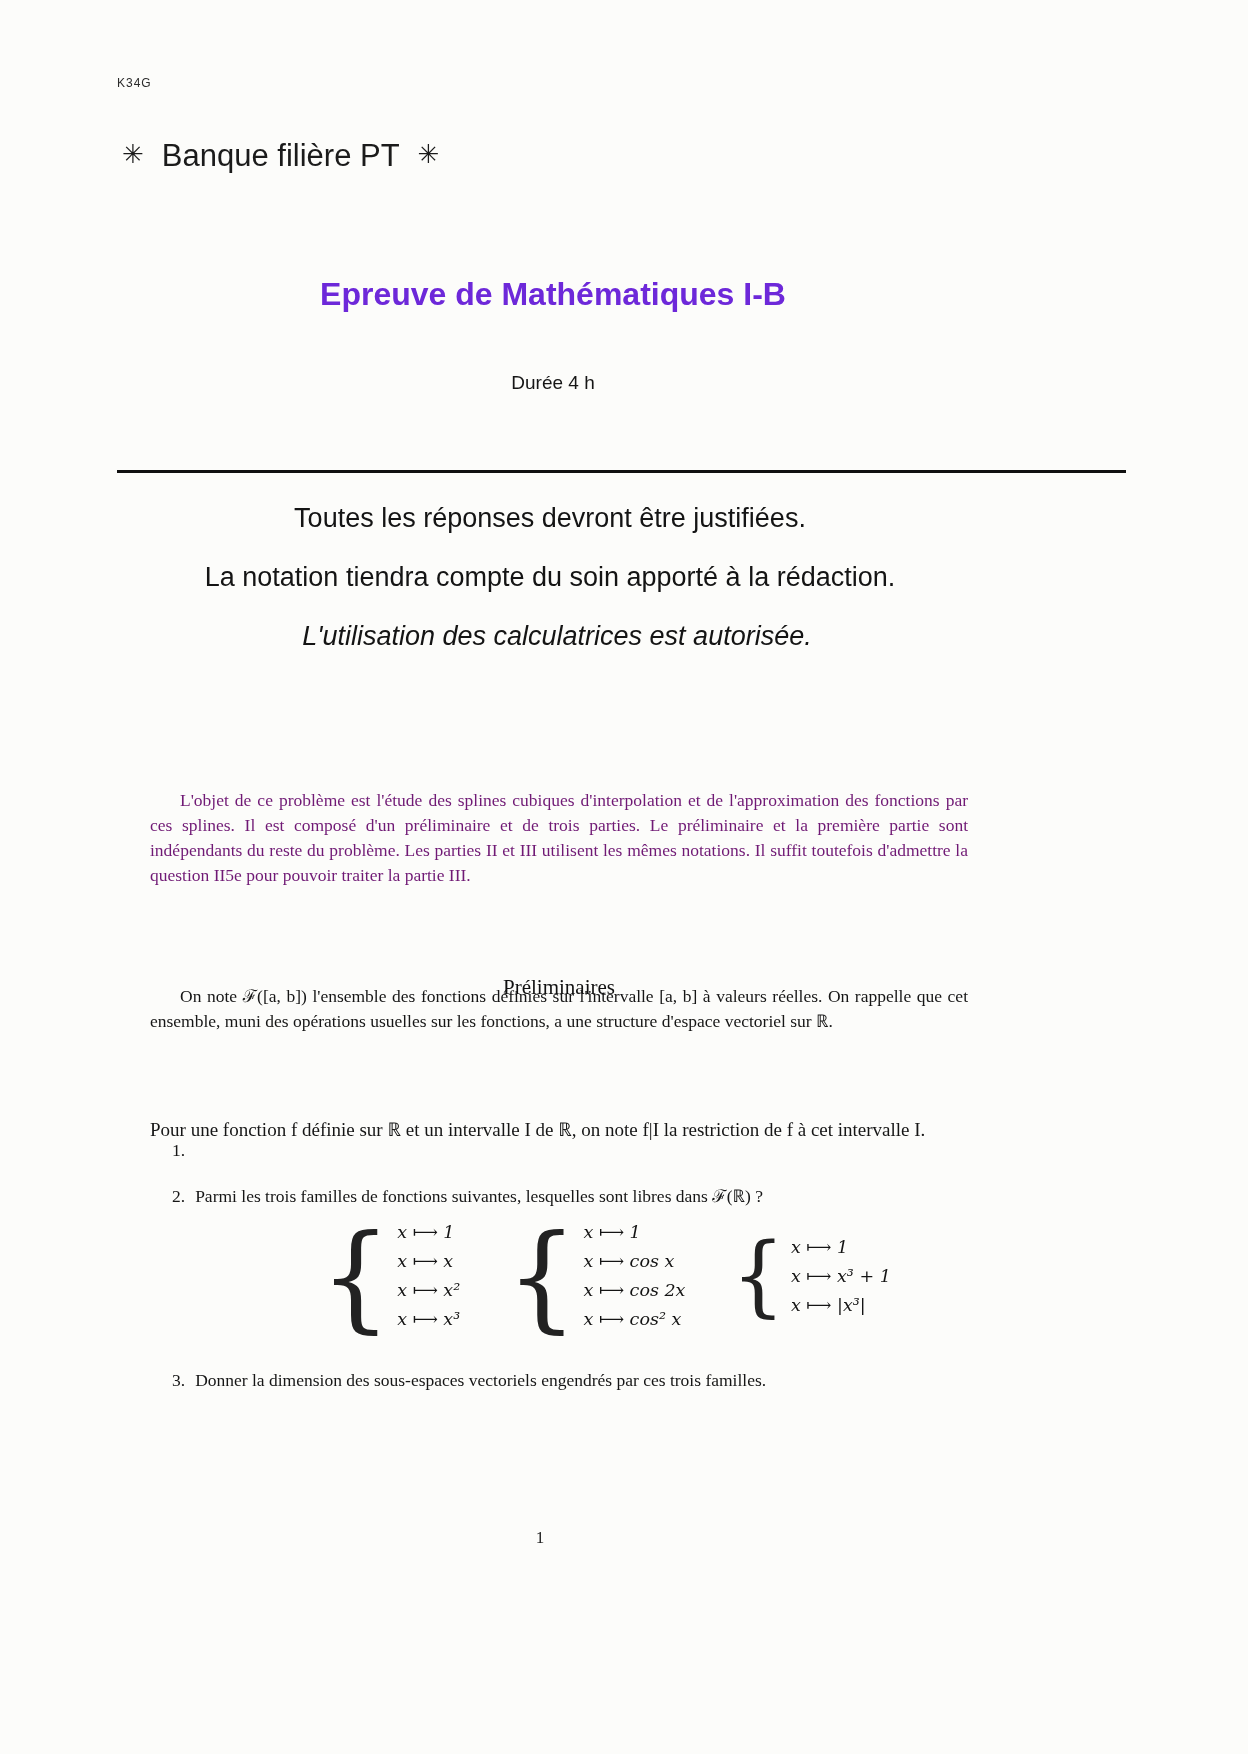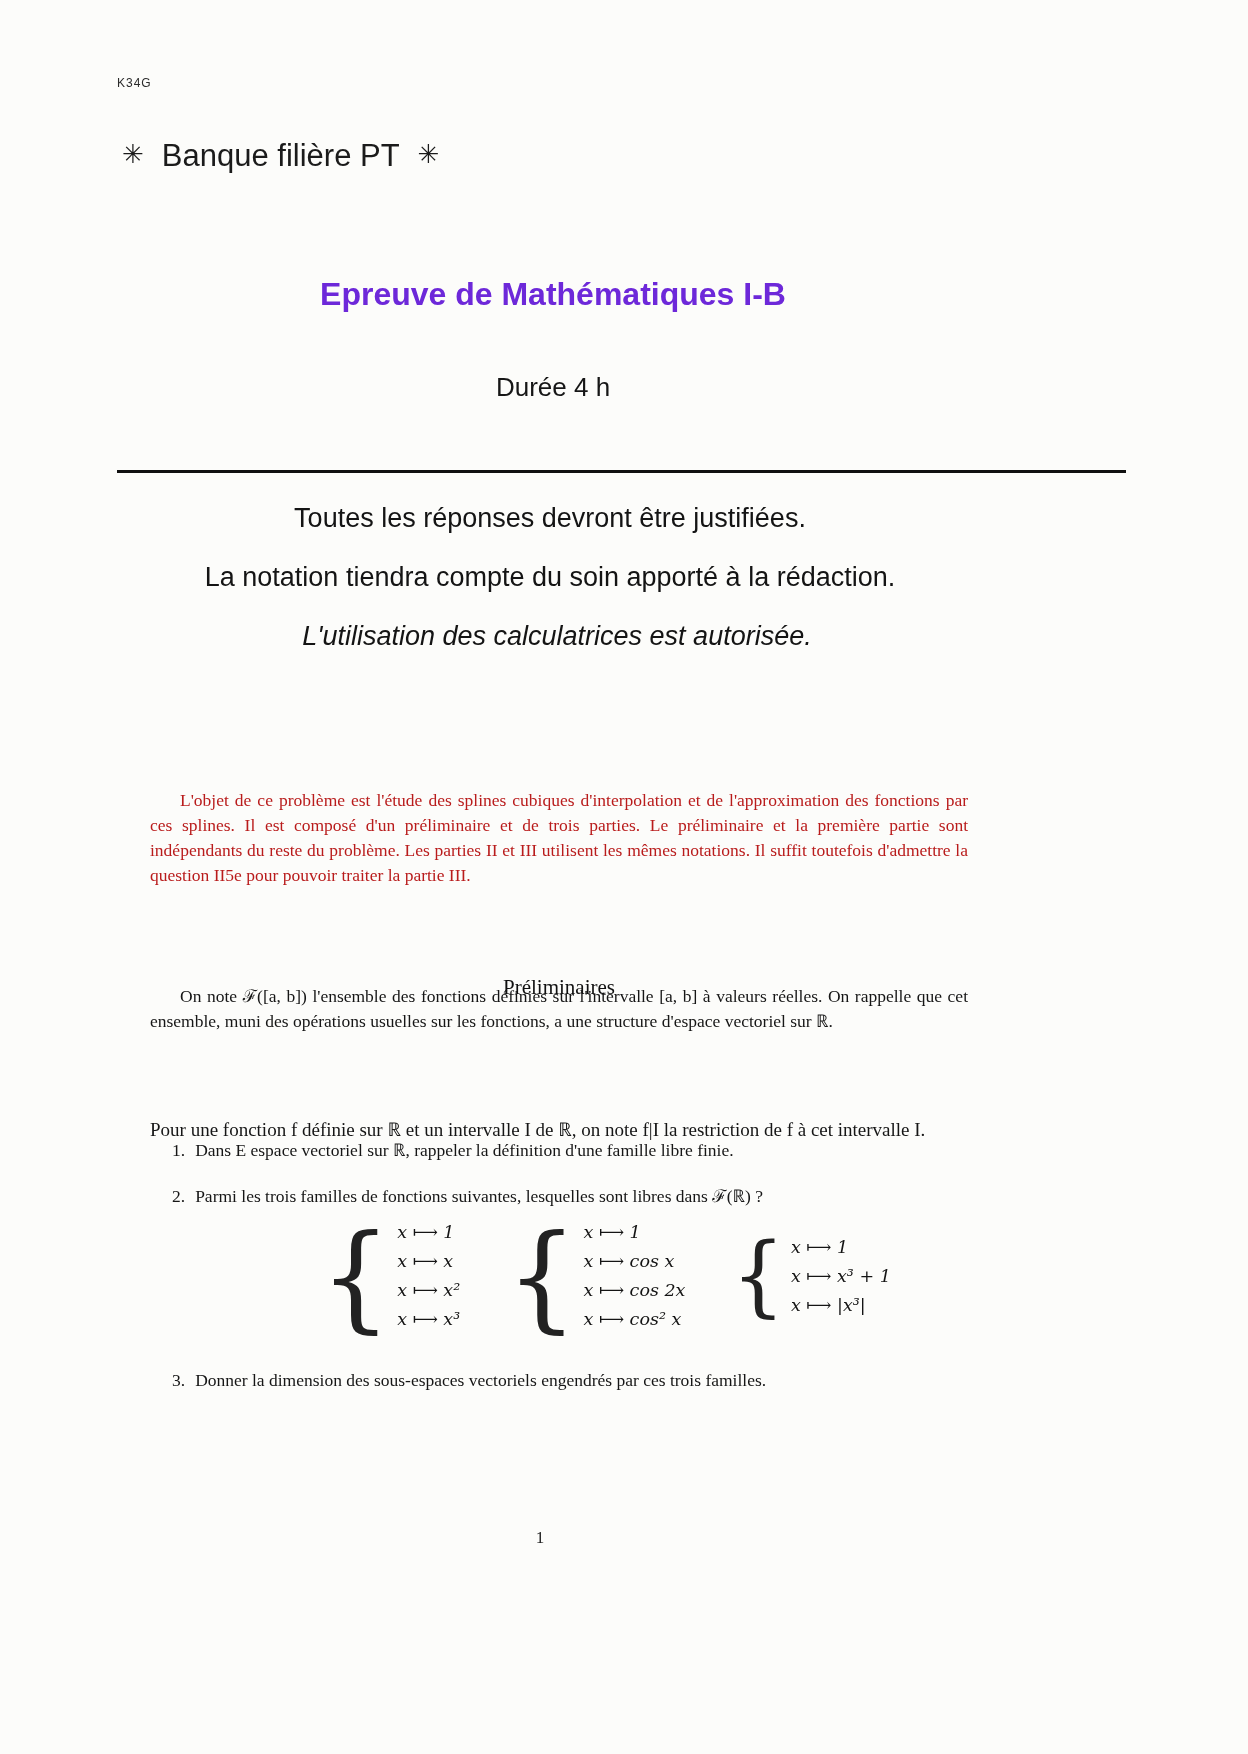--- a/index.html
+++ b/index.html
@@ -30,41 +30,41 @@
   .main-title {
     position:absolute; top:276px; left:130px; width:846px;
     text-align:center;
     font-family:"Liberation Sans", sans-serif;
     font-weight:bold; font-size:32px; color:#6d28d9;
   }
   .duration {
     position:absolute; top:372px; left:130px; width:846px;
     text-align:center;
     font-family:"Liberation Sans", sans-serif;
-    font-size:26px; color:#161616;
+    font-size:19px; color:#161616;
   }
 
   .rule {
     position:absolute; top:470px; left:117px;
     width:1009px; height:3px; background:#101010;
   }
 
   .notice { 
     position:absolute; left:110px; width:880px;
     font-family:"Liberation Sans", sans-serif;
     font-size:27px; color:#141414;
   }
   .notice-1 { top:503px; text-align:center; }
   .notice-2 { top:562px; text-align:center; width:900px; left:100px;}
   .notice-3 { top:621px; text-align:center; left:117px;font-style:italic; }
 
   .intro {
     position:absolute; top:788px; left:150px; width:818px;
     font-size:17.5px; line-height:1.43; text-align:justify;
-    text-indent:30px; color:#b91c1c;
+    text-indent:30px; color:#701a75;
   }
 
   .section-heading {
     position:absolute; top:975px; left:150px; width:818px;
     text-align:center; font-size:21px; color:#101010;
   }
 
   .pre-para-1 {
     position:absolute; top:984px; left:150px; width:818px;
     font-size:17.5px; line-height:1.43; text-align:justify;
@@ -135,21 +135,20 @@
 
   <div class="intro">L'objet de ce problème est l'étude des splines cubiques d'interpolation et de l'approximation des fonctions par ces splines. Il est composé d'un préliminaire et de trois parties. Le préliminaire et la première partie sont indépendants du reste du problème. Les parties II et III utilisent les mêmes notations. Il suffit toutefois d'admettre la question II5e pour pouvoir traiter la partie III.</div>
 
   <div class="section-heading">Préliminaires</div>
 
   <div class="pre-para-1">On note ℱ([a, b]) l'ensemble des fonctions définies sur l'intervalle [a, b] à valeurs réelles. On rappelle que cet ensemble, muni des opérations usuelles sur les fonctions, a une structure d'espace vectoriel sur ℝ.</div>
   <div class="pre-para-2">Pour une fonction f définie sur ℝ et un intervalle I de ℝ, on note f|I la restriction de f à cet intervalle I.</div>
 
   <div class="question q1">
     <span class="q-num">1.</span>
-    <span>Dans E espace vectoriel sur ℝ, rappeler la définition d'une famille libre finie.</span>
   </div>
 
   <div class="question q2">
     <span class="q-num">2.</span>
     <span>Parmi les trois familles de fonctions suivantes, lesquelles sont libres dans ℱ(ℝ) ?</span>
   </div>
 
   <div class="systems">
 
     <div class="sys">

